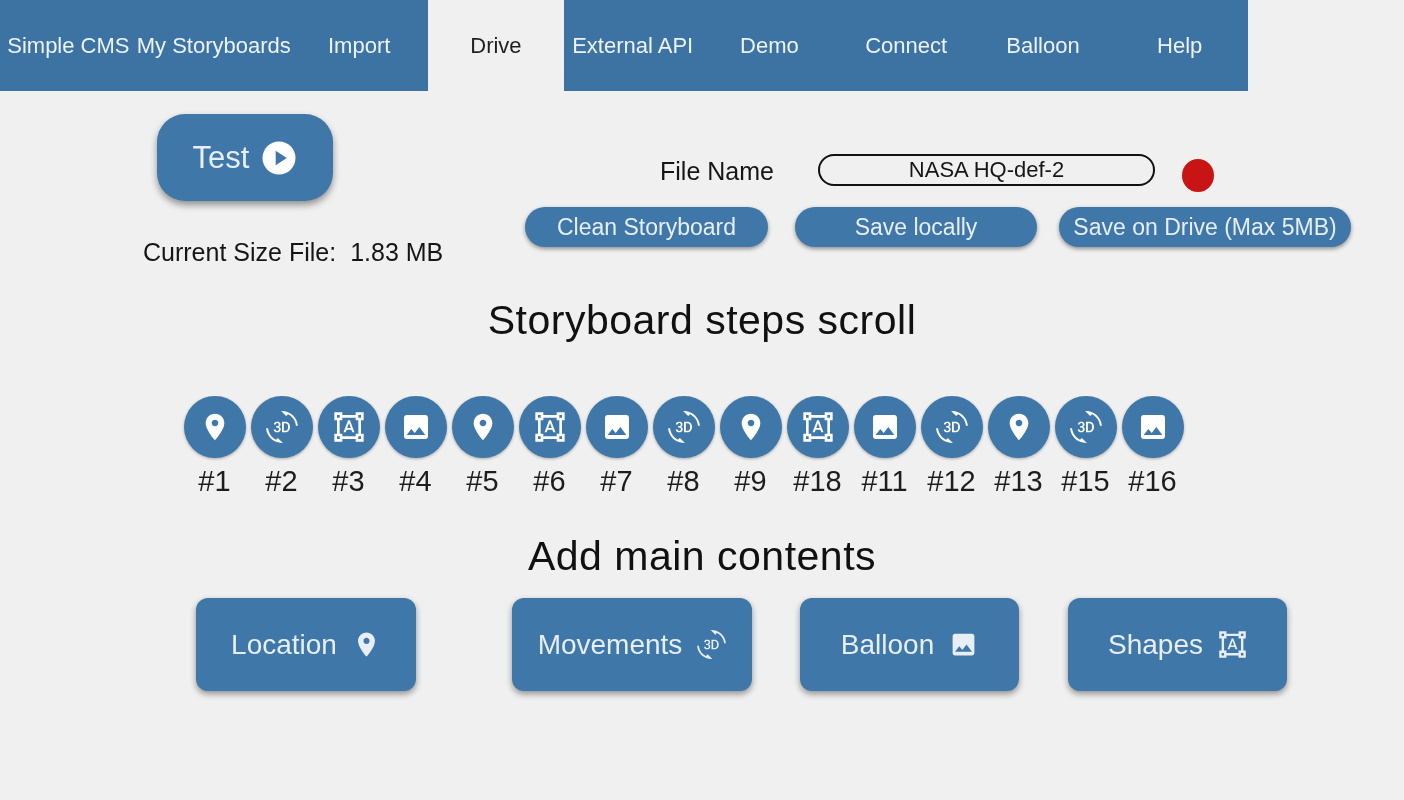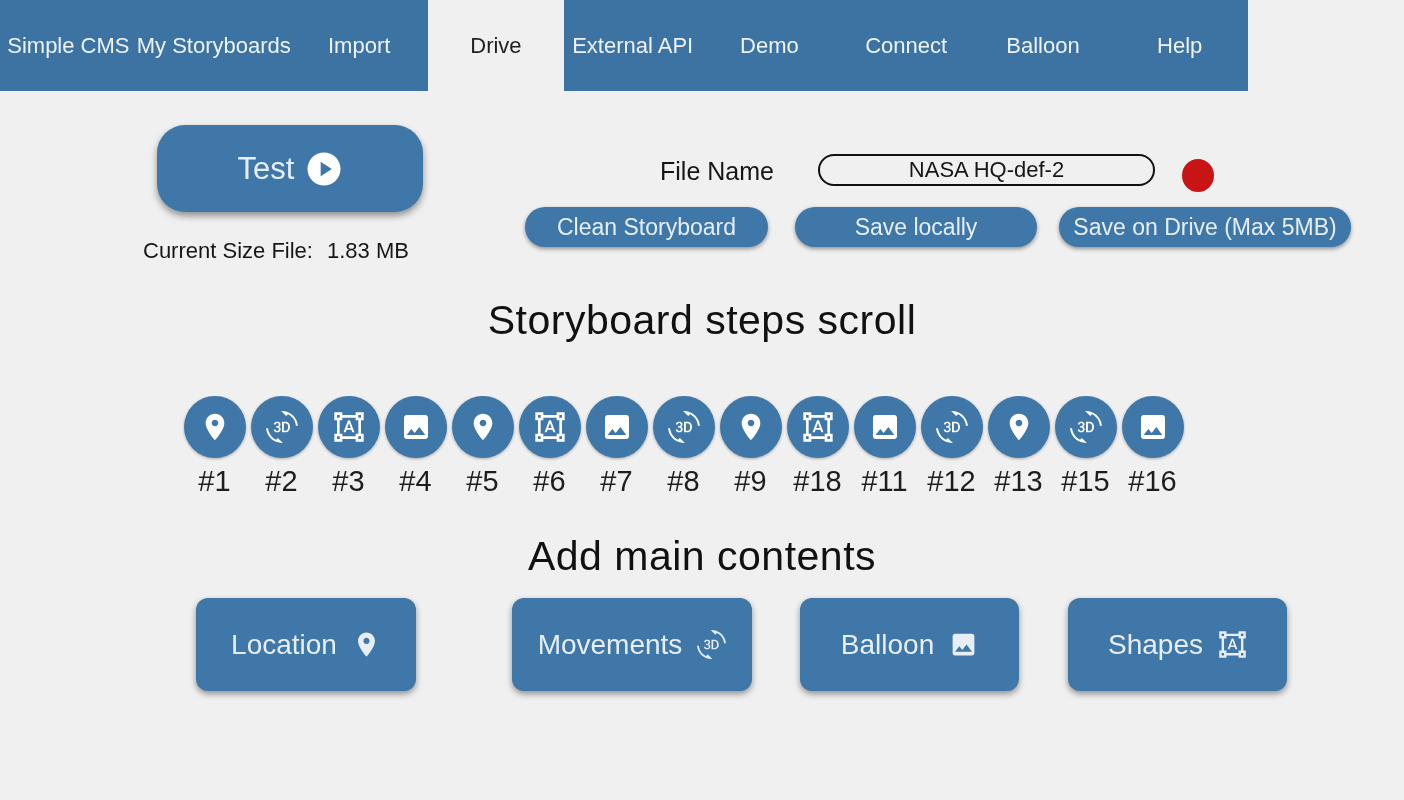--- a/index.html
+++ b/index.html
@@ -25,30 +25,30 @@
     background:var(--nav-blue);display:flex;
   }
   .nav-item{
     flex:1 1 0;display:flex;align-items:center;justify-content:center;
     color:#edf3f9;font-size:22px;cursor:pointer;white-space:nowrap;
   }
   .nav-item.active{background:var(--page-bg);color:#1f1f1f;}
 
   
   .test-btn{
-    position:absolute;left:157px;top:125px;width:266px;height:87px;
+    position:absolute;left:157px;top:114px;width:176px;height:87px;
     background:var(--accent);border:none;border-radius:28px;
     display:flex;align-items:center;justify-content:center;gap:12px;
     color:var(--btn-text);font-size:31px;cursor:pointer;
     font-family:"Liberation Sans",sans-serif;
     box-shadow:0 4px 7px rgba(0,0,0,.4);
   }
   .test-btn .icon{width:36px;height:36px}
   .current-size{
-    position:absolute;left:143px;top:238px;font-size:22px;color:#161616;
+    position:absolute;left:143px;top:238px;font-size:25px;color:#161616;
     display:flex;gap:14px;white-space:nowrap;
   }
 
   
   .filename-label{position:absolute;left:660px;top:157px;font-size:25px;color:#161616;}
   .filename-input{
     position:absolute;left:818px;top:154px;width:337px;height:32px;
     border:2.5px solid #111;border-radius:17px;background:transparent;
     text-align:center;font-size:22px;color:#161616;
     font-family:"Liberation Sans",sans-serif;outline:none;

